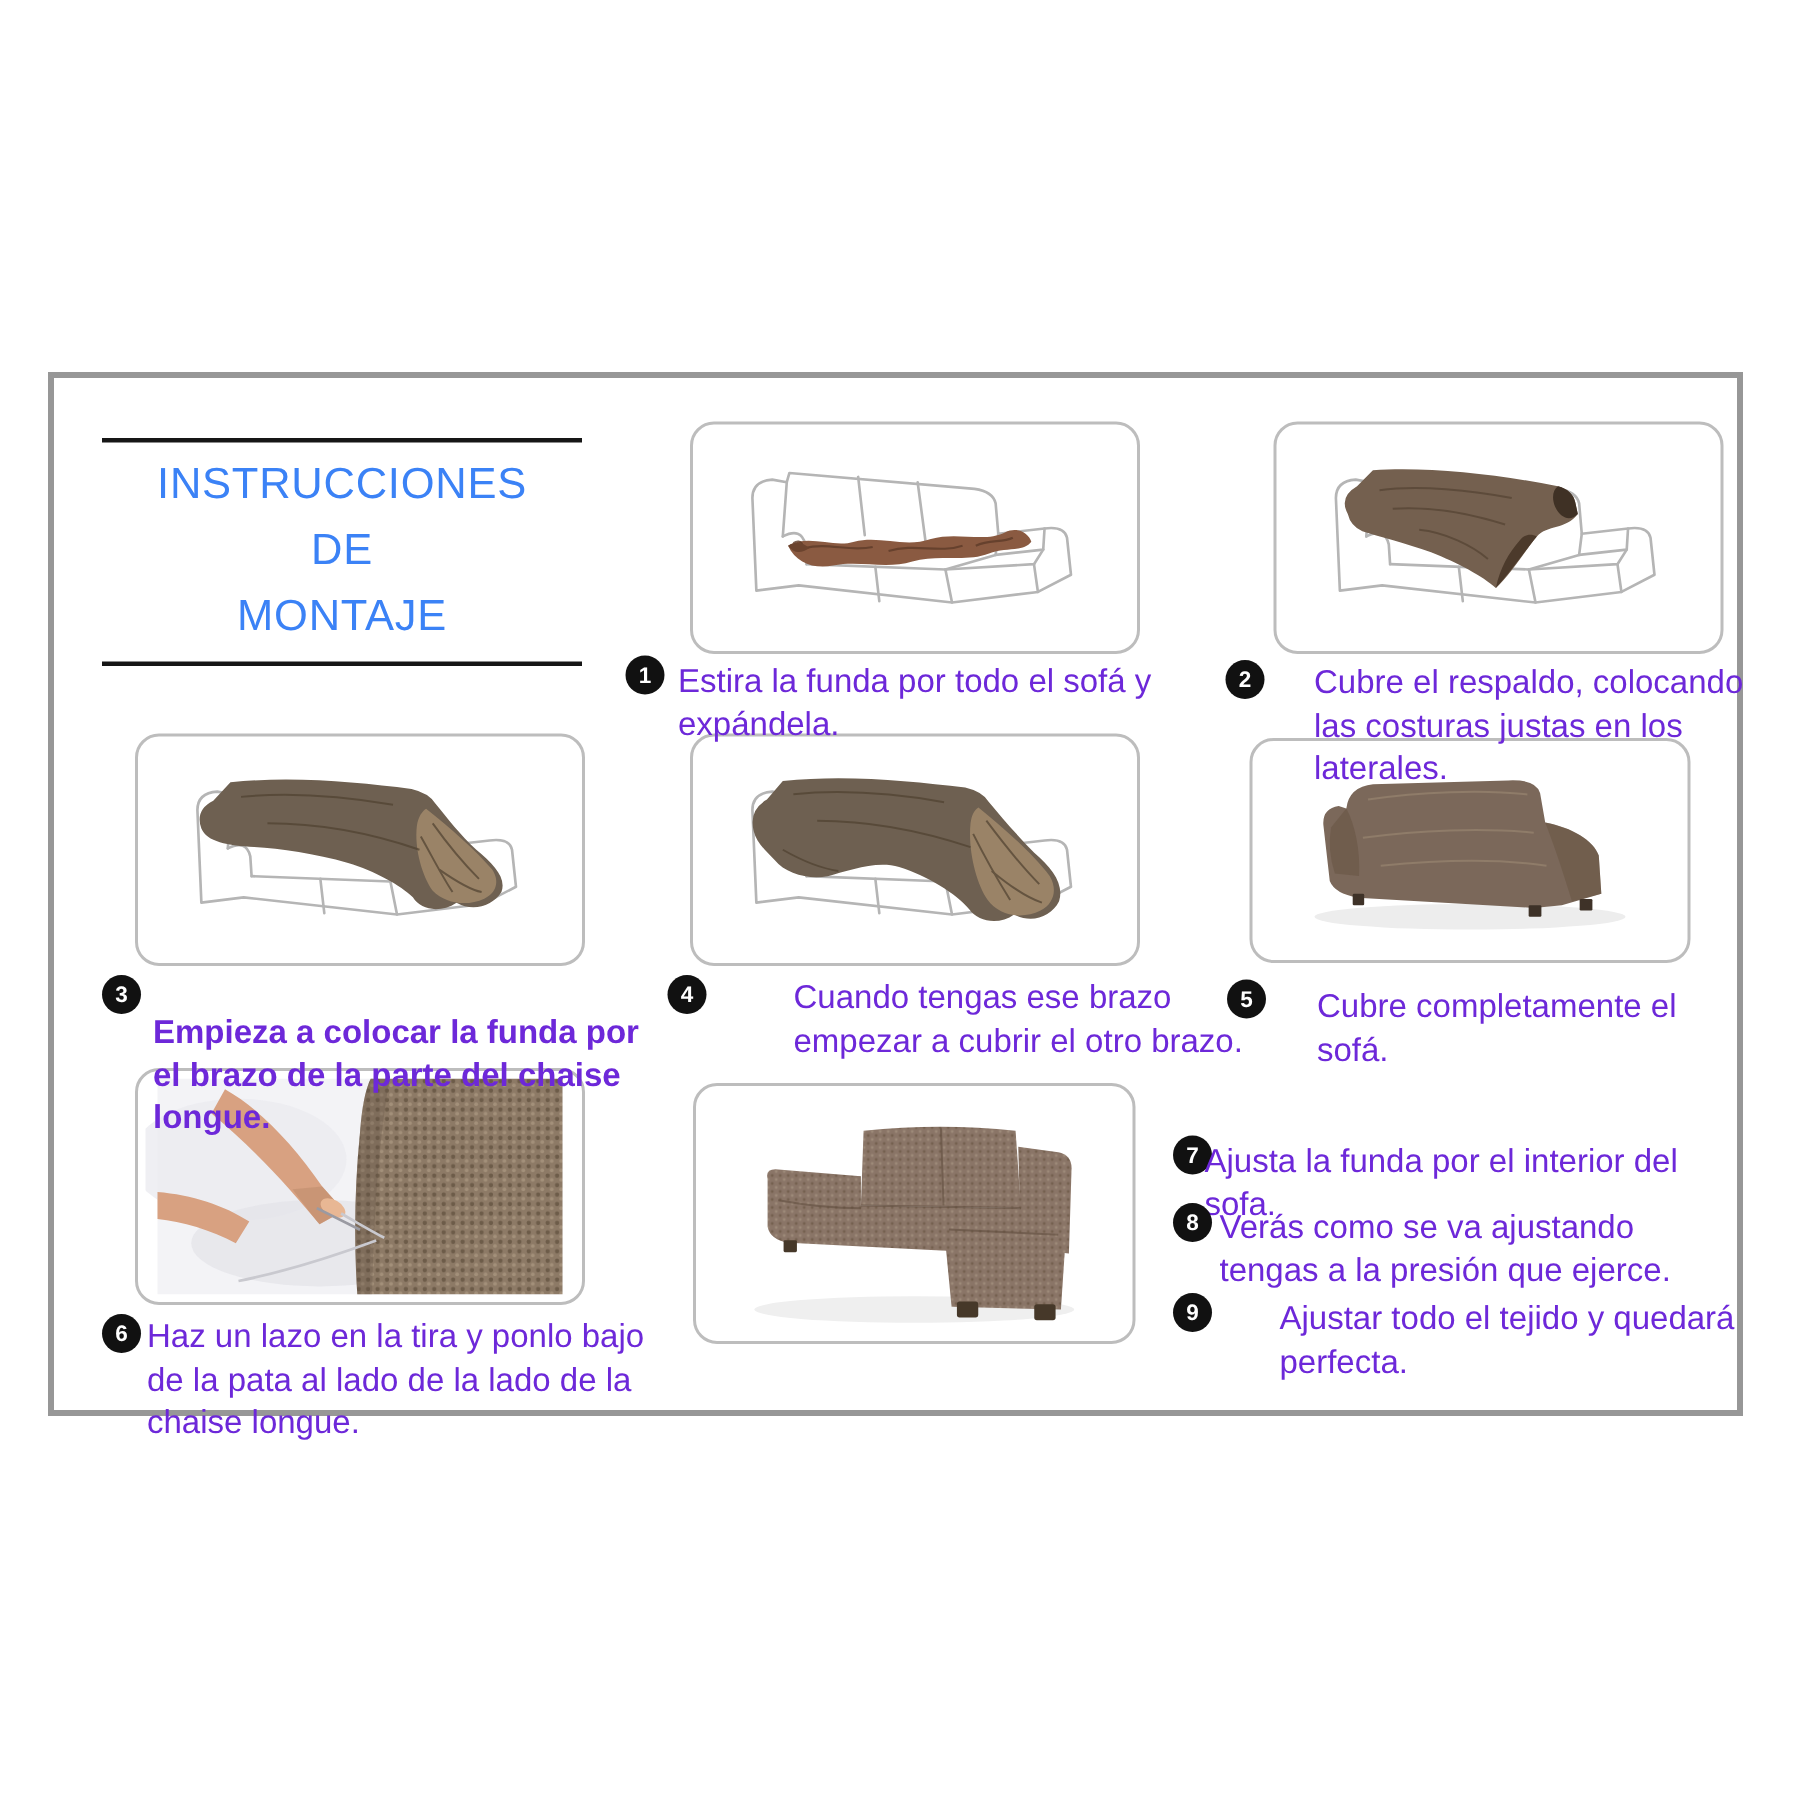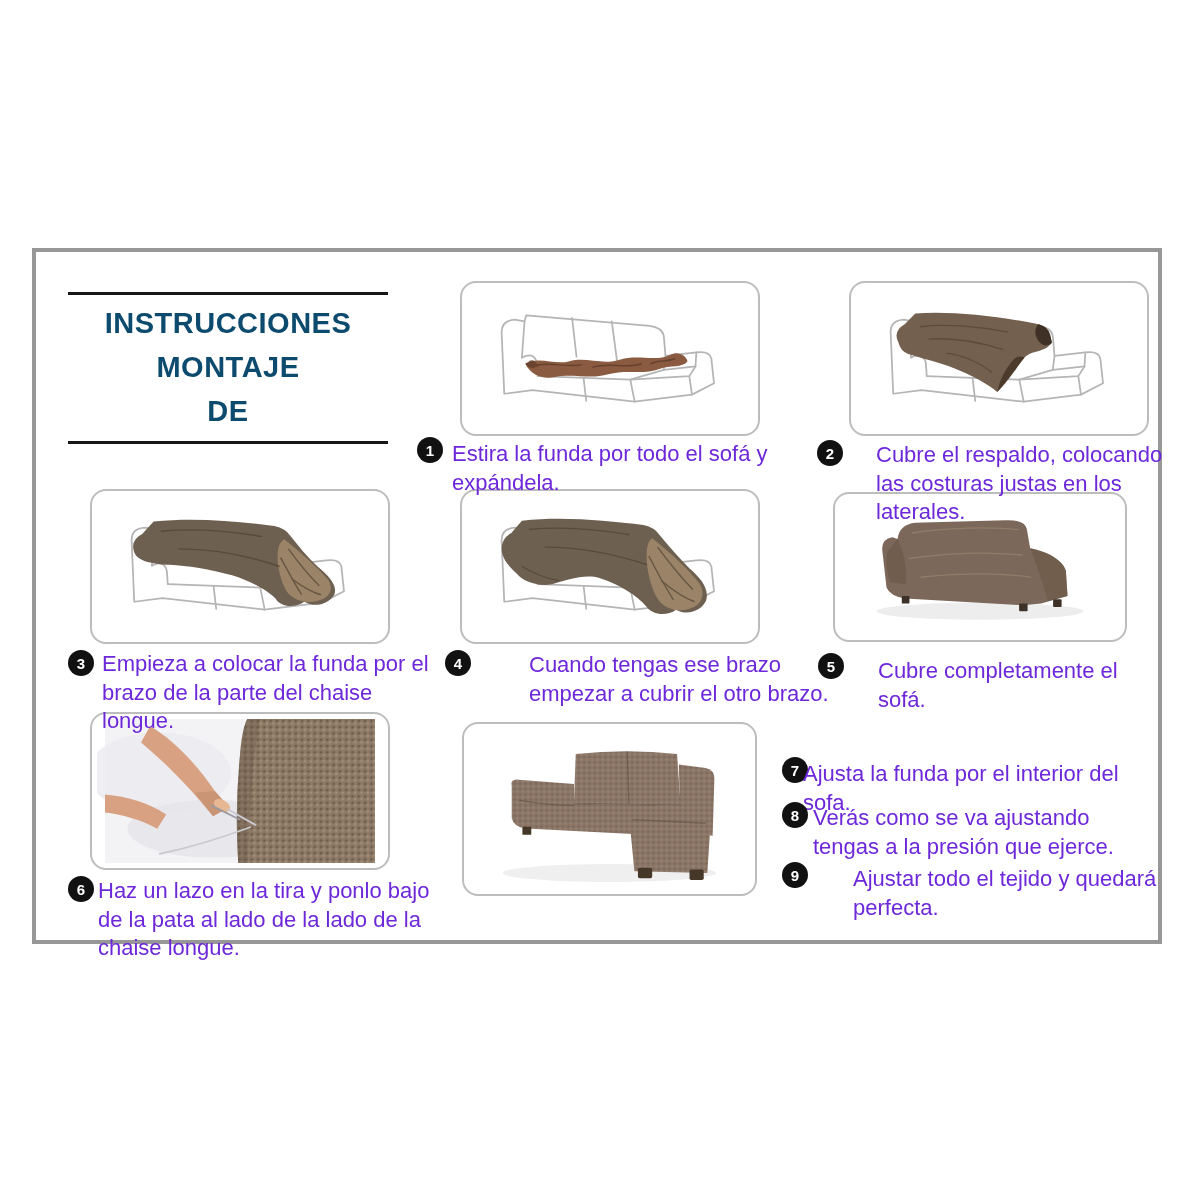--- a/index.html
+++ b/index.html
@@ -7,21 +7,21 @@
     position:relative;width:1200px;height:1200px;background:#ffffff;
     font-family:"Liberation Sans",sans-serif;color:#3d3d3d;overflow:hidden;
   }
   .frame{
     position:absolute;left:32px;top:248px;width:1130px;height:696px;
     border:4px solid #979797;background:#ffffff;box-sizing:border-box;
   }
   .title-block{position:absolute;left:68px;top:292px;width:320px;text-align:center;}
   .title-rule{height:3px;background:#161616;width:100%;}
   .title-text{
-    font-size:29px;font-weight:700;color:#0c4a6e;letter-spacing:.5px;
+    font-size:29px;font-weight:400;color:#3b82f6;letter-spacing:.5px;
     line-height:44px;padding:6px 0 8px 0;
   }
   .pic-box{
     position:absolute;background:#ffffff;border:2px solid #bdbdbd;border-radius:16px;
     box-sizing:border-box;overflow:hidden;padding:5px;
   }
   .pic-box svg{width:100%;height:100%;display:block;}
   .caption{position:absolute;font-size:22px;line-height:1.3;color:#6d28d9;}
   .badge{
     position:absolute;width:26px;height:26px;border-radius:50%;background:#111111;
@@ -32,22 +32,22 @@
 </head>
 <body>
 
 <div class="canvas">
   <div class="frame"></div>
 
   <div class="title-block">
     <div class="title-rule"></div>
     <div class="title-text">
       <div>INSTRUCCIONES</div>
+      <div>DE</div>
       <div>MONTAJE</div>
-      <div>DE</div>
     </div>
     <div class="title-rule"></div>
   </div>
 
   <div class="pic-box" style="left:460px;top:281px;width:300px;height:155px;">
     <svg viewBox="0 0 300 160" role="img">
       <g fill="none" stroke="#b5b5b5" stroke-width="2" stroke-linejoin="round" stroke-linecap="round">
         <path fill="#ffffff" d="M30,120 L27,50 Q27,37 42,36 L53,38 L55,31 L195,43 Q209,45 211,54 L213,77 L248,73 Q263,71 265,80 L268,108 L243,121 L178,129 L62,116 Z"></path>
         <path d="M53,38 L50,79"></path>
           <path d="M50,79 Q64,72 67,85 L68,100"></path>
@@ -231,21 +231,21 @@
   <div class="caption" style="left:452px;top:440px;width:330px;">Estira la funda por todo el sofá y expándela.</div>
 
   <div class="badge" style="left:817px;top:440px;">
       <span>2</span>
     </div>
   <div class="caption" style="left:876px;top:441px;width:300px;">Cubre el respaldo, colocando las costuras justas en los laterales.</div>
 
   <div class="badge" style="left:68px;top:650px;">
       <span>3</span>
     </div>
-  <div class="caption" style="left:102px;top:650px;width:345px;">Empieza a colocar la funda por el brazo de la parte del chaise longue.</div>
+  <div class="caption" style="left:102px;top:674px;width:345px;font-weight:bold;">Empieza a colocar la funda por el brazo de la parte del chaise longue.</div>
 
   <div class="badge" style="left:445px;top:650px;">
       <span>4</span>
     </div>
   <div class="caption" style="left:487px;top:651px;width:300px;margin-left:42px;">Cuando tengas ese brazo empezar a cubrir el otro brazo.</div>
 
   <div class="badge" style="left:818px;top:653px;">
       <span>5</span>
     </div>
   <div class="caption" style="left:878px;top:657px;width:290px;">Cubre completamente el sofá.</div>

